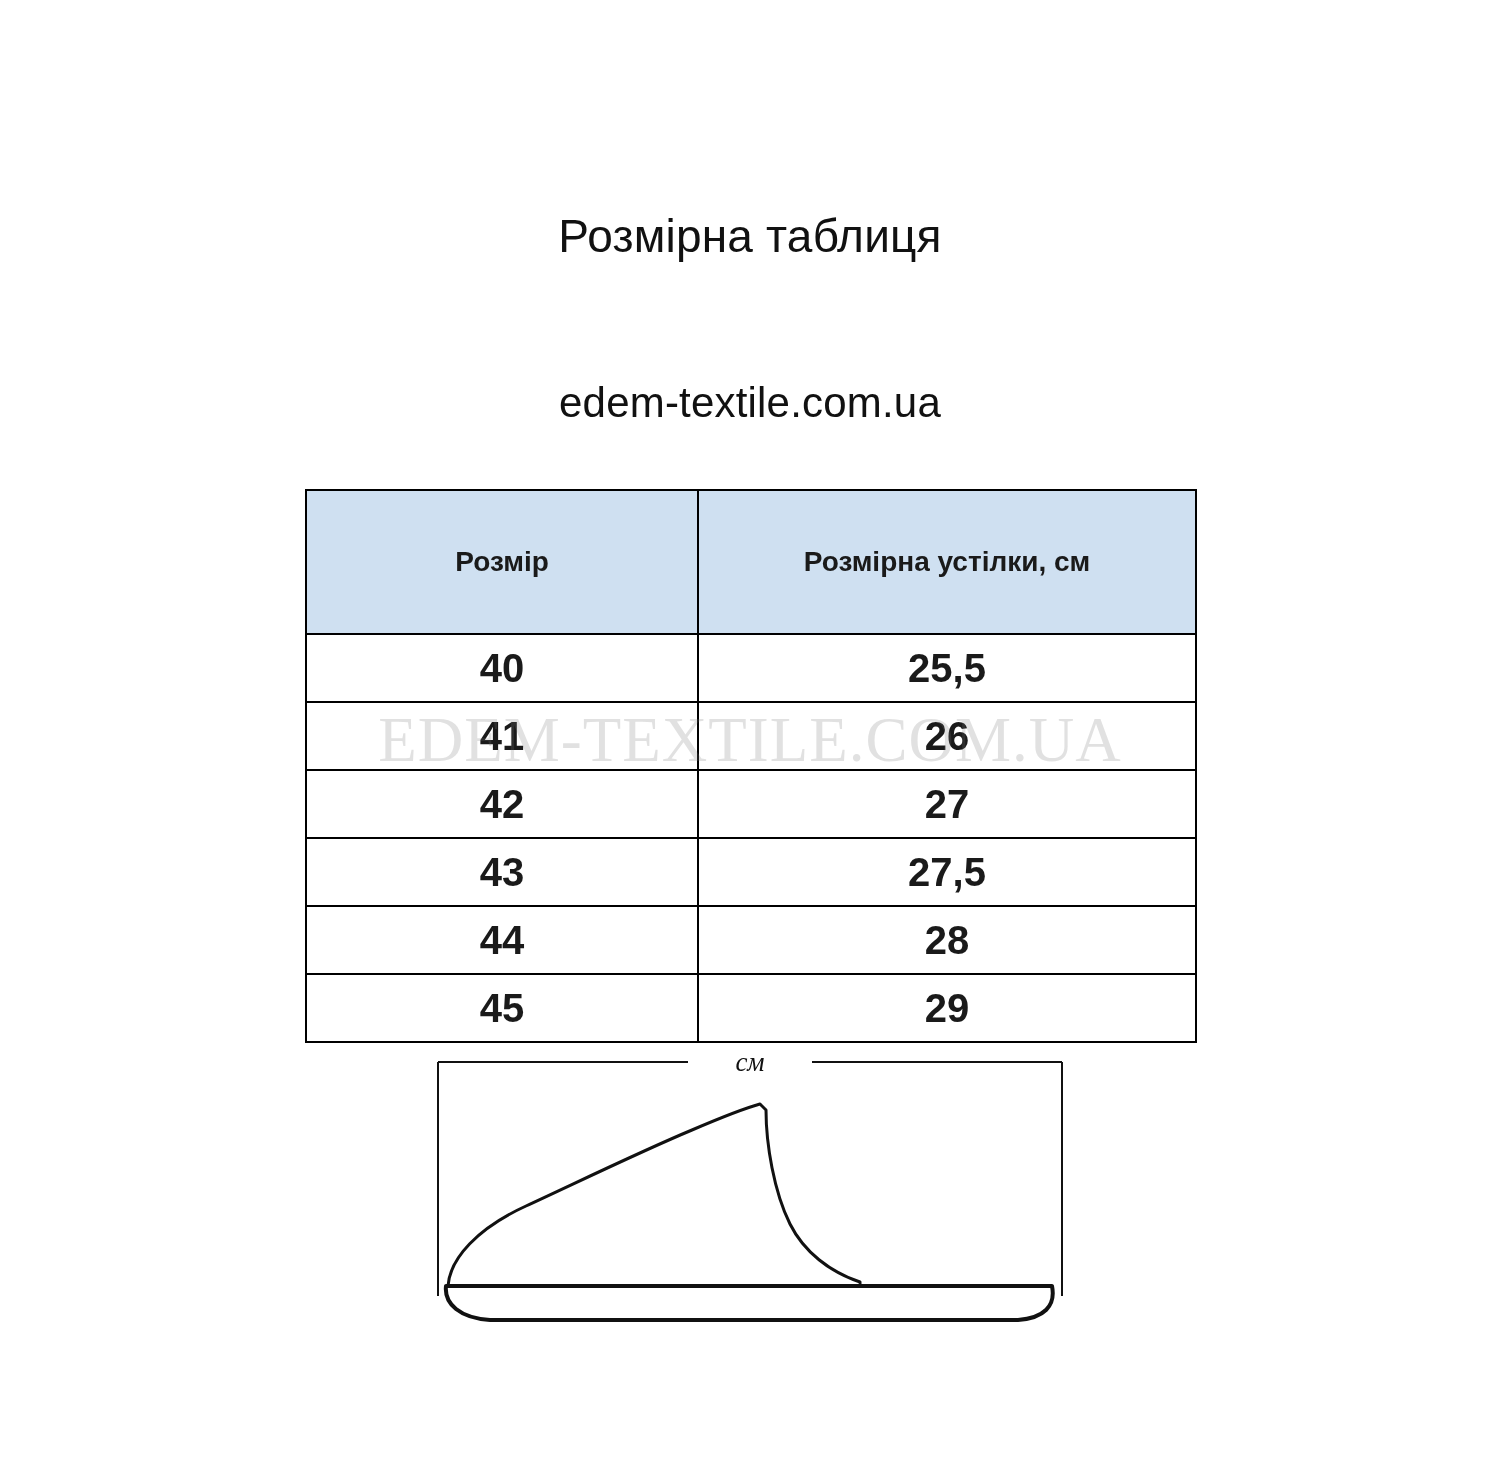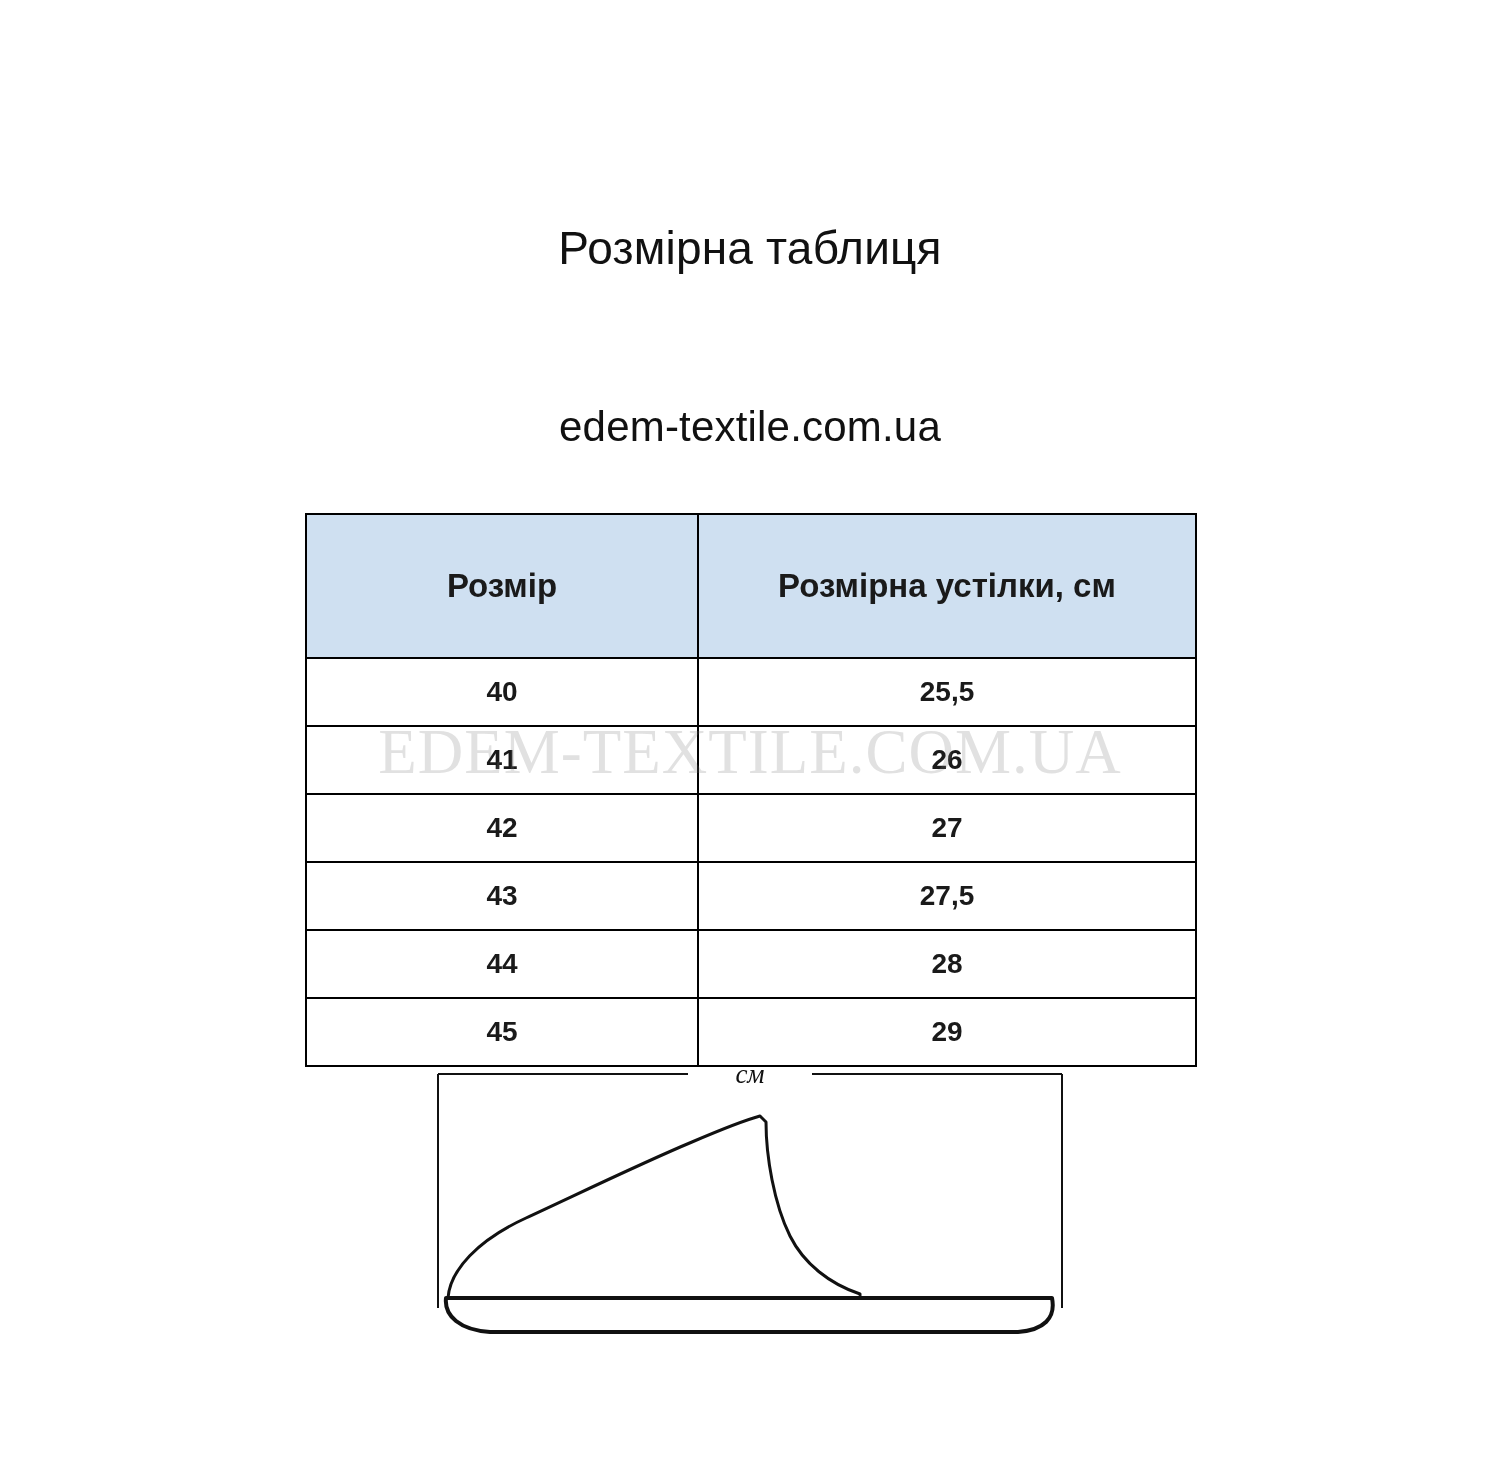--- a/index.html
+++ b/index.html
@@ -21,21 +21,21 @@
     width: 1500px;
     height: 1473px;
     box-sizing: border-box;
   }
 
   .title {
     text-align: center;
     font-size: 46px;
     font-weight: 400;
     color: #111111;
-    margin: 16px;
+    margin: 4px;
     padding-top: 205px;
     letter-spacing: 0.2px;
   }
 
   .site-url {
     text-align: center;
     font-size: 42px;
     font-weight: 400;
     color: #111111;
     margin: 0;
@@ -58,29 +58,29 @@
 
   table.size-table th,
   table.size-table td {
     border: 2px solid #000000;
     text-align: center;
     vertical-align: middle;
   }
 
   table.size-table th {
     background: #cfe0f1;
-    font-size: 33px;
+    font-size: 28px;
     font-weight: bold;
     height: 142px;
     padding: 0 8px;
   }
 
   table.size-table td {
     height: 66px;
-    font-size: 28px;
+    font-size: 40px;
     padding: 0 8px;
     background: transparent;
   }
 
   table.size-table td.col-size {
     font-weight: bold;
   }
 
   table.size-table td.col-len {
     font-weight: 700;

